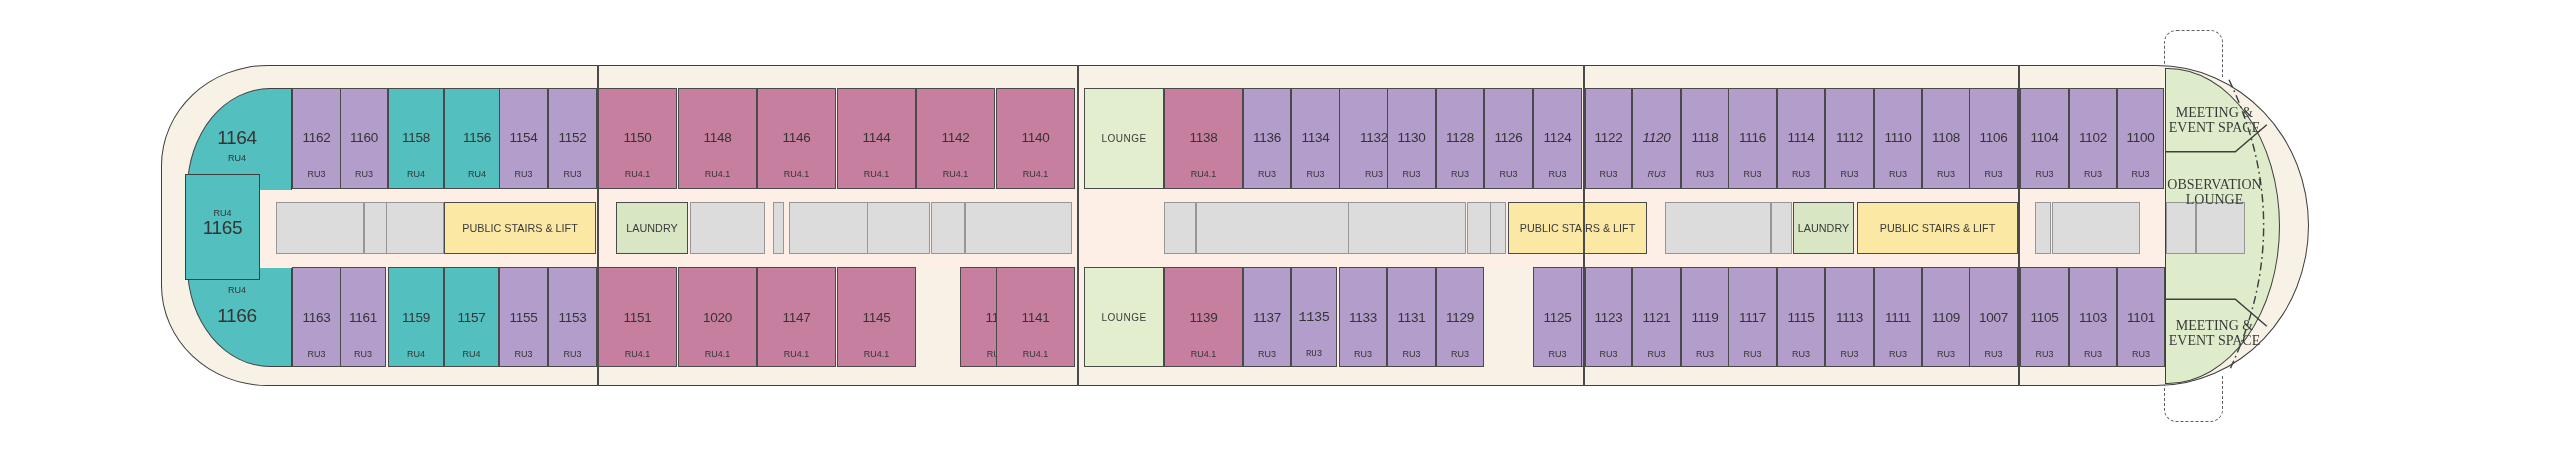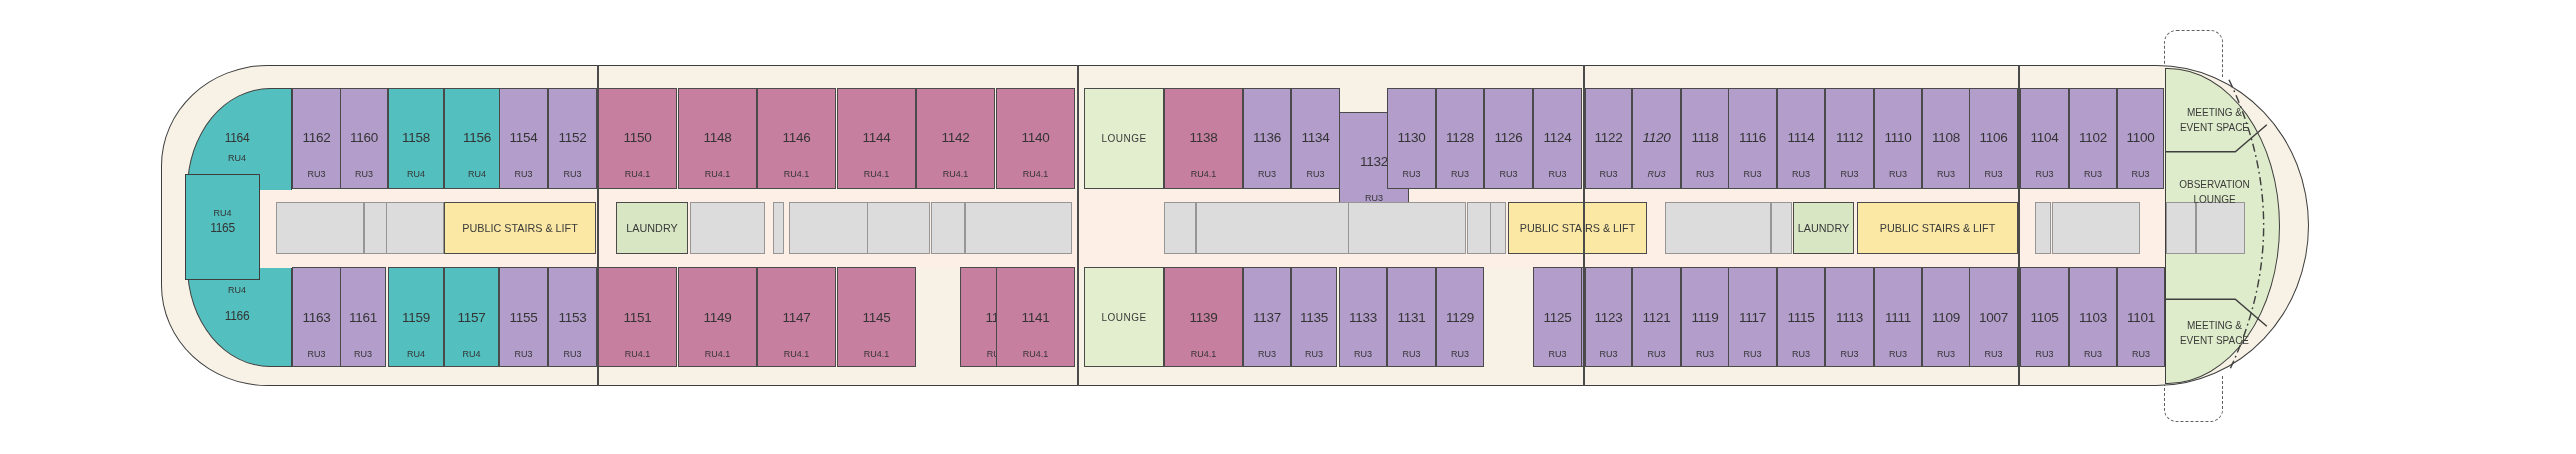--- a/index.html
+++ b/index.html
@@ -42,27 +42,27 @@
        display:flex;align-items:center;justify-content:center;}
   .svc-gray{background:#dcdcdc;border:0.9px solid #969696;}
   .svc-stairs{background:#fae8a4;border:0.9px solid #4a4a4a;}
   .svc-laundry{background:#d8e6c4;border:0.9px solid #4a4a4a;}
   .svc span{font-size:10.8px;color:#3a3a3a;white-space:nowrap;}
 
   
   .cabin-1165{position:absolute;left:185px;top:174px;width:75px;height:106px;background:#53bfbe;
        border:1.4px solid #3e3e3e;box-sizing:border-box;z-index:5;}
   .stern-label{position:absolute;width:100%;text-align:center;color:#343434;}
-  .s-num{font-size:12px;line-height:16.2px;letter-spacing:-0.3px;}
+  .s-num{font-size:19px;line-height:16.2px;letter-spacing:-0.3px;}
   .s-grade{font-size:9px;line-height:10.8px;}
   .stern-text{position:absolute;left:183px;width:108px;z-index:5;}
 
   
   .bow-label{position:absolute;left:2165px;width:99px;text-align:center;z-index:4;color:#3a3a3a;
-       font-size:10px;line-height:15.3px;white-space:pre-line;}
+       font-size:14px;line-height:15.3px;white-space:pre-line;font-family:Liberation Serif, serif;}
 
   
   .divider{position:absolute;top:65px;height:321px;width:1.8px;background:#4a4a4a;z-index:6;}
 
   svg.bowlines{position:absolute;left:2157px;top:65px;z-index:3;}
 </style>
 </head>
 <body>
 
 <div id="canvas">
@@ -149,21 +149,21 @@
         <span class="grade">RU4.1</span>
       </div>
       <div class="cabin row-top c-purple" style="left: 1243px; width: 48px;">
         <span class="num">1136</span>
         <span class="grade">RU3</span>
       </div>
       <div class="cabin row-top c-purple" style="left: 1291px; width: 49px;">
         <span class="num">1134</span>
         <span class="grade">RU3</span>
       </div>
-      <div class="cabin row-top c-purple" style="left: 1339px; width: 70px; margin-top: 24px;">
+      <div class="cabin row-top c-purple" style="left: 1339px; width: 70px;">
         <span class="num">1132</span>
         <span class="grade">RU3</span>
       </div>
       <div class="cabin row-top c-purple" style="left: 1387px; width: 49px;">
         <span class="num">1130</span>
         <span class="grade">RU3</span>
       </div>
       <div class="cabin row-top c-purple" style="left: 1436px; width: 48px;">
         <span class="num">1128</span>
         <span class="grade">RU3</span>
@@ -246,21 +246,21 @@
       </div>
       <div class="cabin row-bottom c-purple" style="left: 548px; width: 49px;">
         <span class="num">1153</span>
         <span class="grade">RU3</span>
       </div>
       <div class="cabin row-bottom c-pink" style="left: 598px; width: 79px;">
         <span class="num">1151</span>
         <span class="grade">RU4.1</span>
       </div>
       <div class="cabin row-bottom c-pink" style="left: 678px; width: 79px;">
-        <span class="num">1149</span>
+        <span class="num">1020</span>
         <span class="grade">RU4.1</span>
       </div>
       <div class="cabin row-bottom c-pink" style="left: 757px; width: 79px;">
         <span class="num">1147</span>
         <span class="grade">RU4.1</span>
       </div>
       <div class="cabin row-bottom c-pink" style="left: 837px; width: 79px;">
         <span class="num">1145</span>
         <span class="grade">RU4.1</span>
       </div>
@@ -276,21 +276,21 @@
         <span>LOUNGE</span>
       </div>
       <div class="cabin row-bottom c-pink" style="left: 1164px; width: 79px;">
         <span class="num">1139</span>
         <span class="grade">RU4.1</span>
       </div>
       <div class="cabin row-bottom c-purple" style="left: 1243px; width: 48px;">
         <span class="num">1137</span>
         <span class="grade">RU3</span>
       </div>
-      <div class="cabin row-bottom c-purple" style="left: 1291px; width: 27px;">
+      <div class="cabin row-bottom c-purple" style="left: 1291px; width: 27px; font-family: Liberation Mono, monospace;">
         <span class="num">1135</span>
         <span class="grade">RU3</span>
       </div>
       <div class="cabin row-bottom c-purple" style="left: 1339px; width: 48px;">
         <span class="num">1133</span>
         <span class="grade">RU3</span>
       </div>
       <div class="cabin row-bottom c-purple" style="left: 1387px; width: 49px;">
         <span class="num">1131</span>
         <span class="grade">RU3</span>

